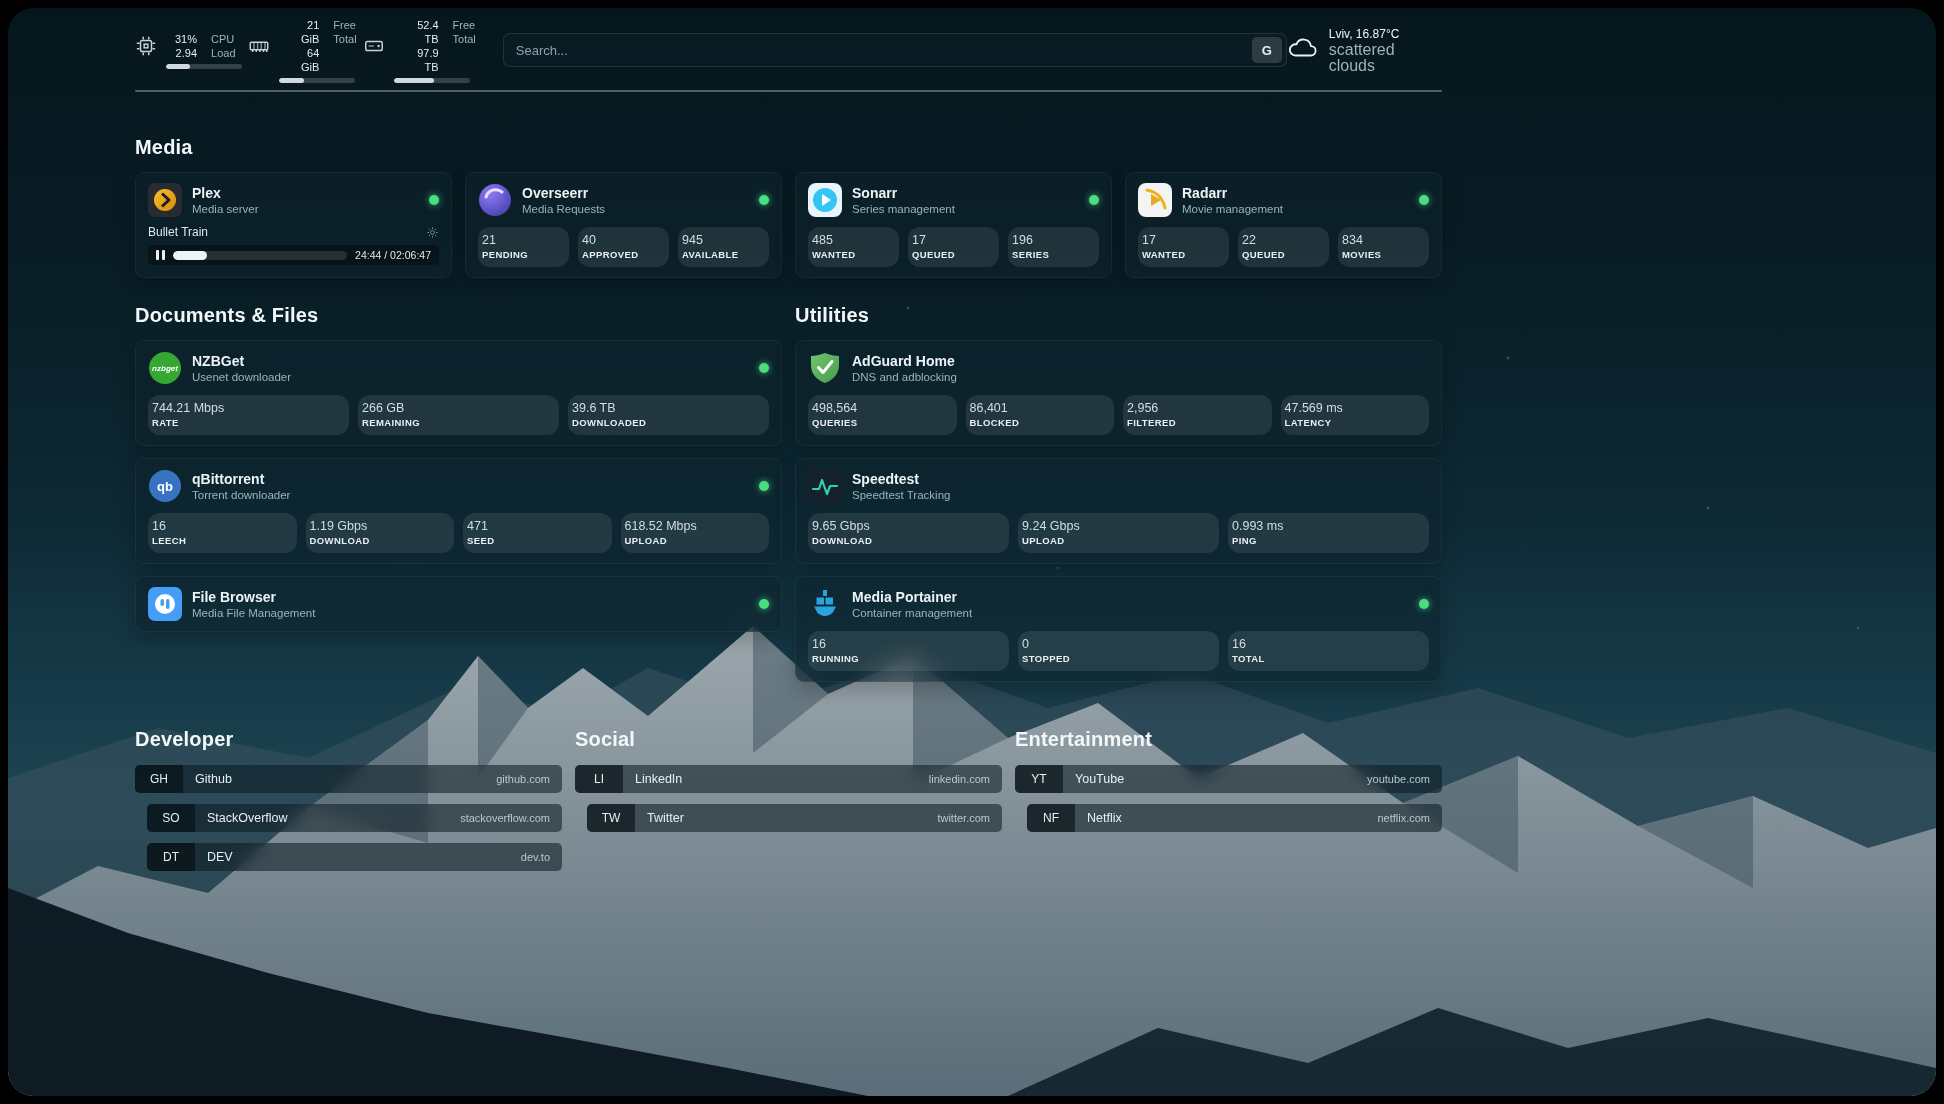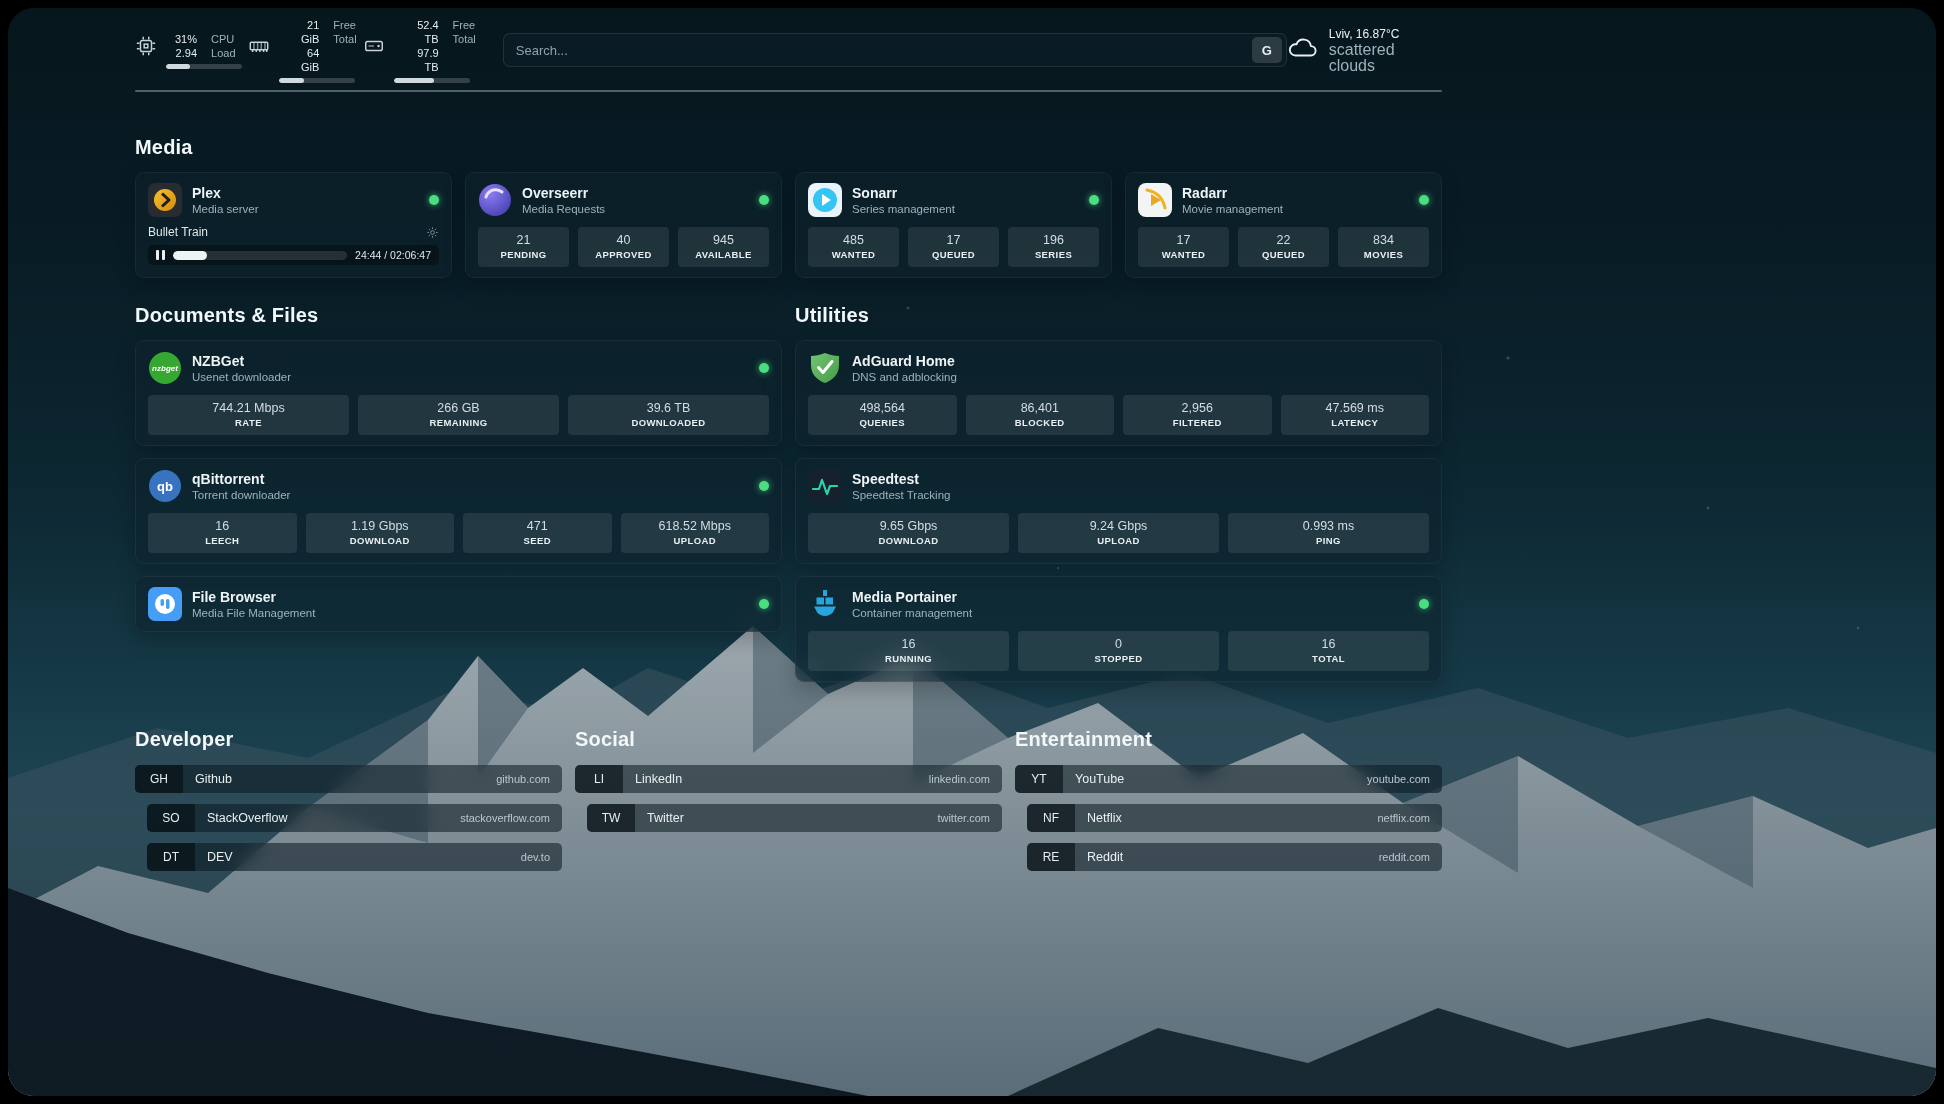--- a/index.html
+++ b/index.html
@@ -60,22 +60,22 @@
     box-shadow:0 8px 20px rgba(0,0,0,0.22); cursor:pointer; }
   .card-head{ display:flex; align-items:center; gap:10px; }
   .svc-icon{ width:34px; height:34px; flex:0 0 34px; display:flex; }
   .svc-icon svg{ width:34px; height:34px; }
   .svc-name{ font-size:14px; font-weight:600; color:#eef4f6; line-height:17px; }
   .svc-desc{ font-size:11.5px; color:var(--muted); line-height:14px; }
   .status-dot{ margin-left:auto; width:10px; height:10px; border-radius:50%;
     background:var(--green); box-shadow:0 0 7px rgba(74,222,128,.8); flex:0 0 10px; }
 
   .stats{ margin-top:10px; display:flex; gap:9px; }
-  .stat{ flex:1; background:var(--boxbg); border-radius:4px; padding:5px 16px 6px;
-    text-align:center; }
+  .stat{ flex:1; background:var(--boxbg); border-radius:12px; padding:5px 4px 6px;
+    }
   .stat-value{ font-size:12.5px; color:var(--value); line-height:16px; }
   .stat-label{ font-size:9.5px; font-weight:bold; letter-spacing:.4px; color:var(--label);
     line-height:12px; margin-top:1px; }
 
   
   .np-row{ margin-top:8px; display:flex; align-items:center; font-size:12px; color:#dfe8ec; }
   .np-gear{ margin-left:auto; display:flex; opacity:.75; cursor:pointer; }
   .np-bar{ margin-top:6px; height:20px; border-radius:5px; background:rgba(0,0,0,0.35);
     display:flex; align-items:center; gap:8px; padding:0 8px; }
   .pause-btn{ display:flex; gap:2.5px; cursor:pointer; }
@@ -608,22 +608,17 @@
         <div class="bm-row">
           <span class="bm-abbr">YT</span>
           <span class="bm-name">YouTube</span>
           <span class="bm-domain">youtube.com</span>
         </div>
         <div class="bm-row">
           <span class="bm-abbr">NF</span>
           <span class="bm-name">Netflix</span>
           <span class="bm-domain">netflix.com</span>
         </div>
-        <div class="bm-row">
-          <span class="bm-abbr">RE</span>
-          <span class="bm-name">Reddit</span>
-          <span class="bm-domain">reddit.com</span>
-        </div>
       </div>
     </div>
 
   </div>
 </div>
 
 </body></html>

